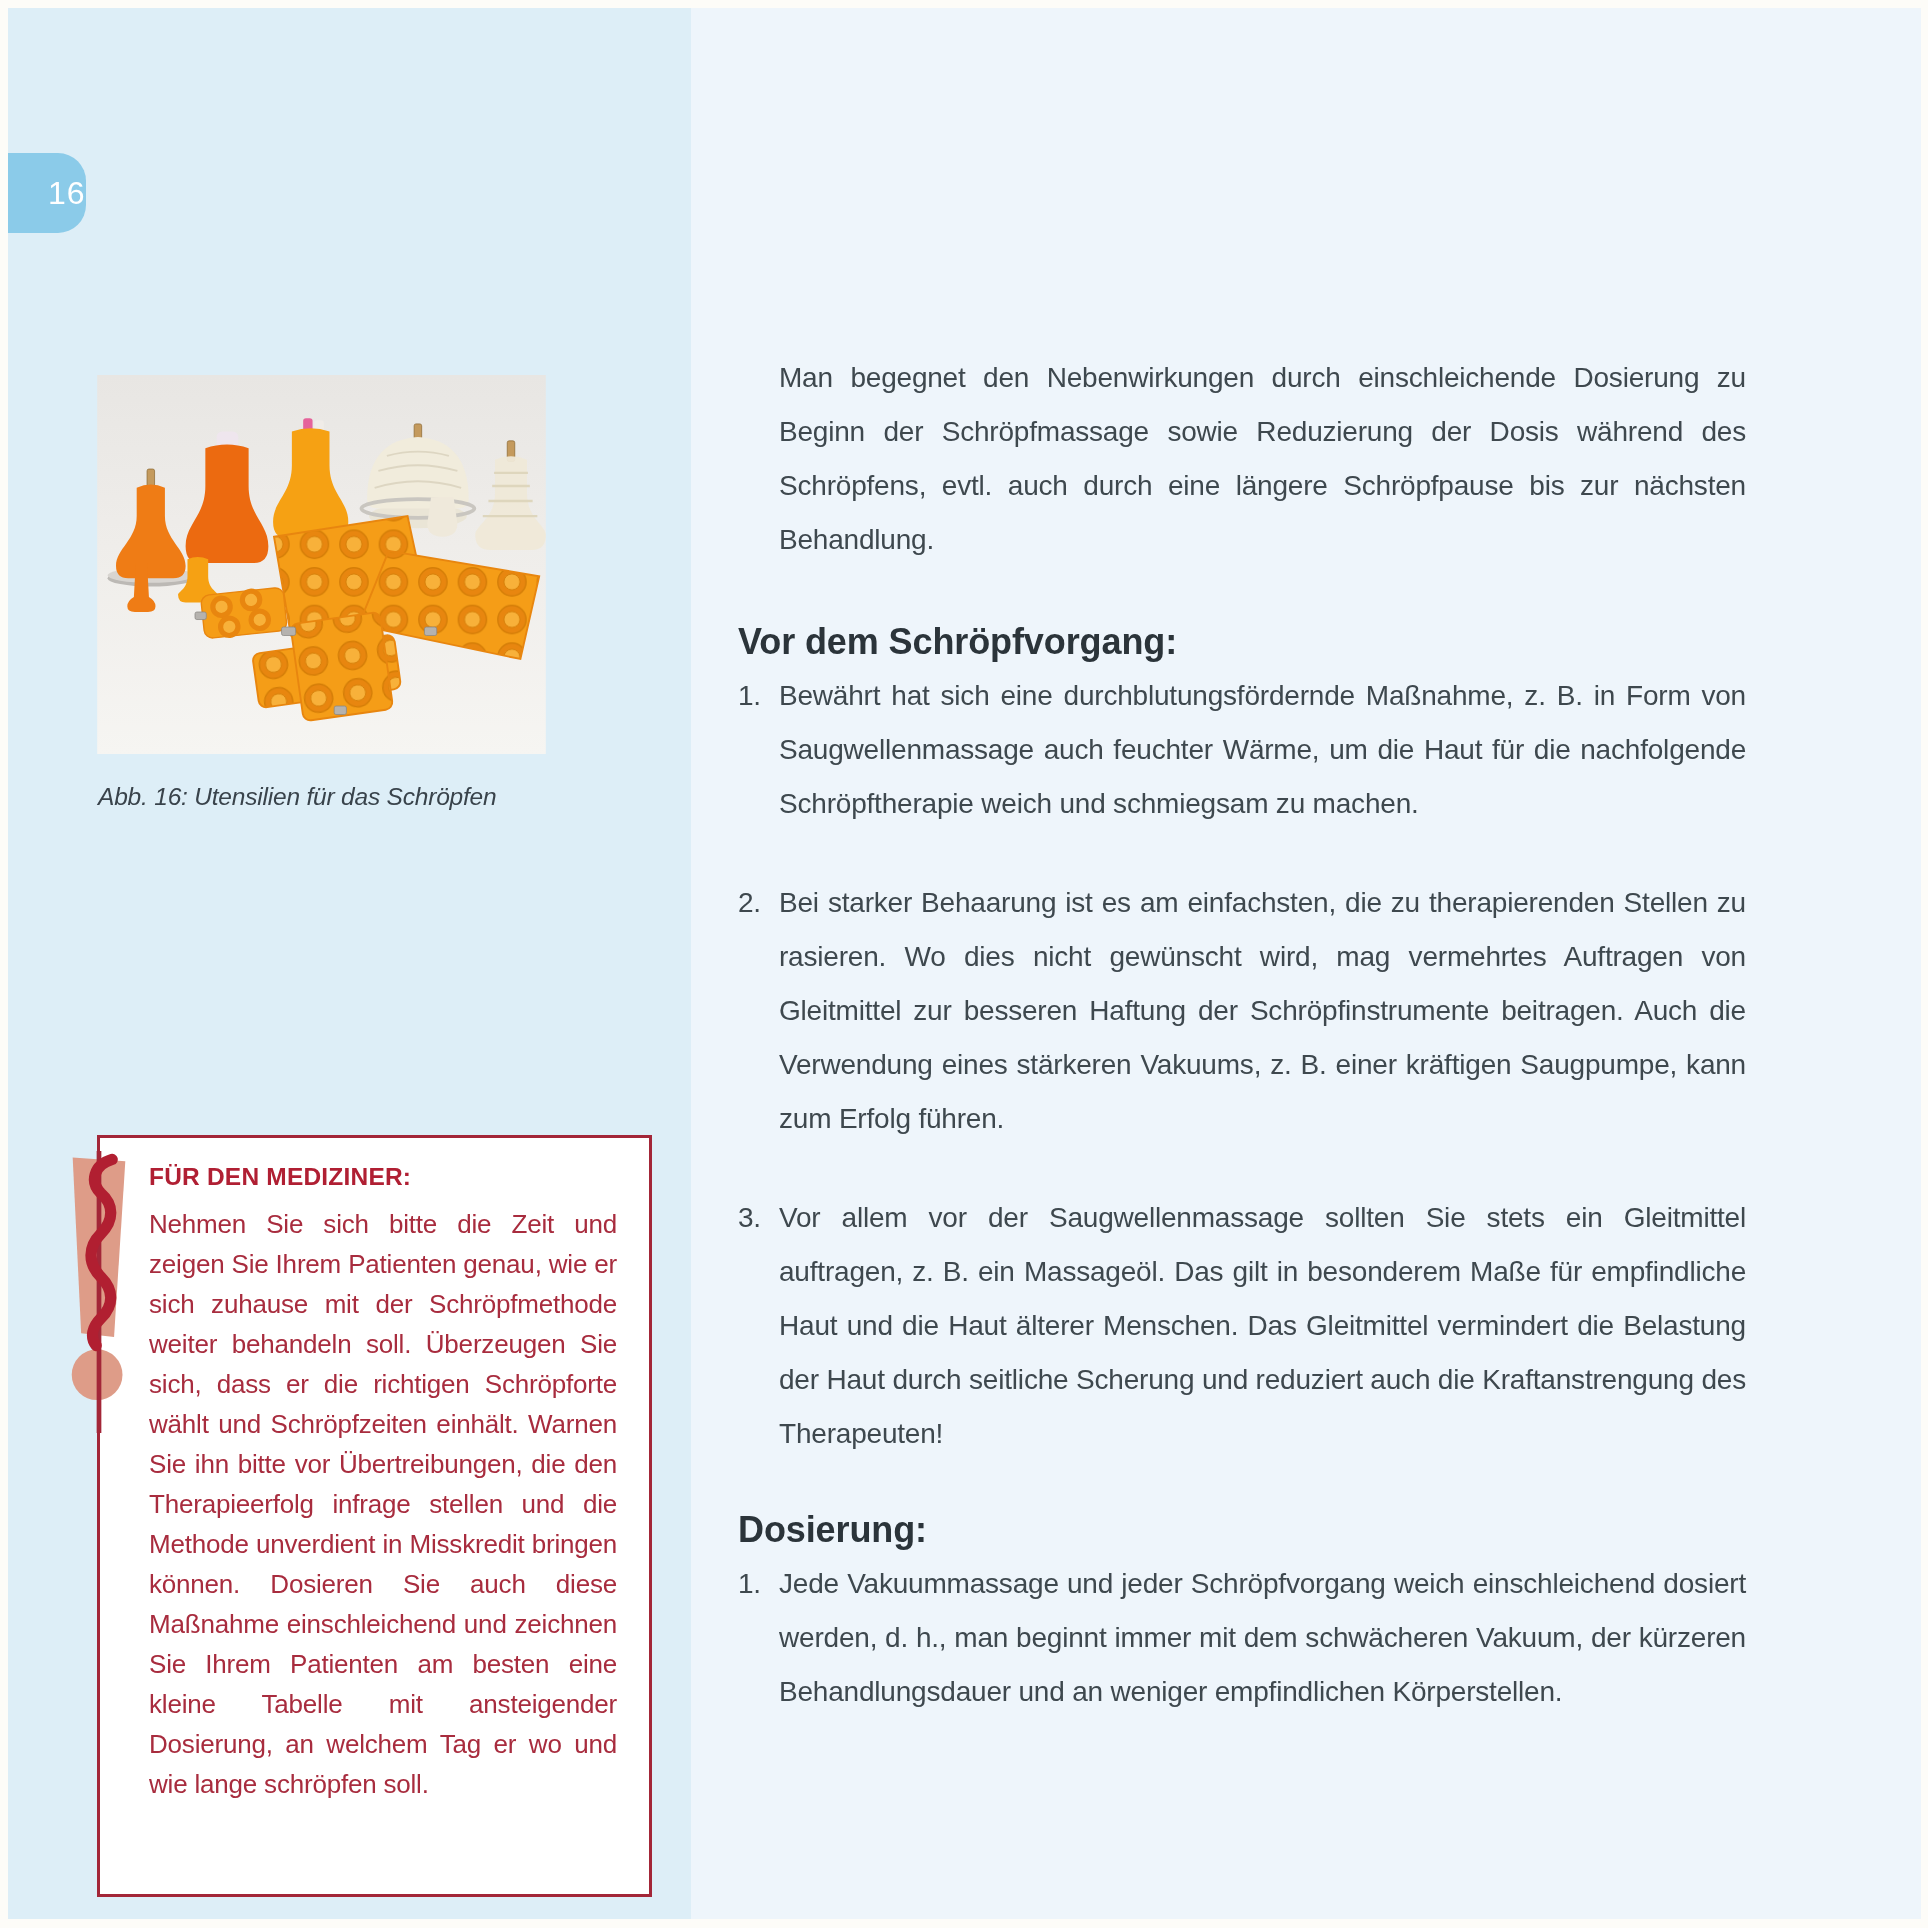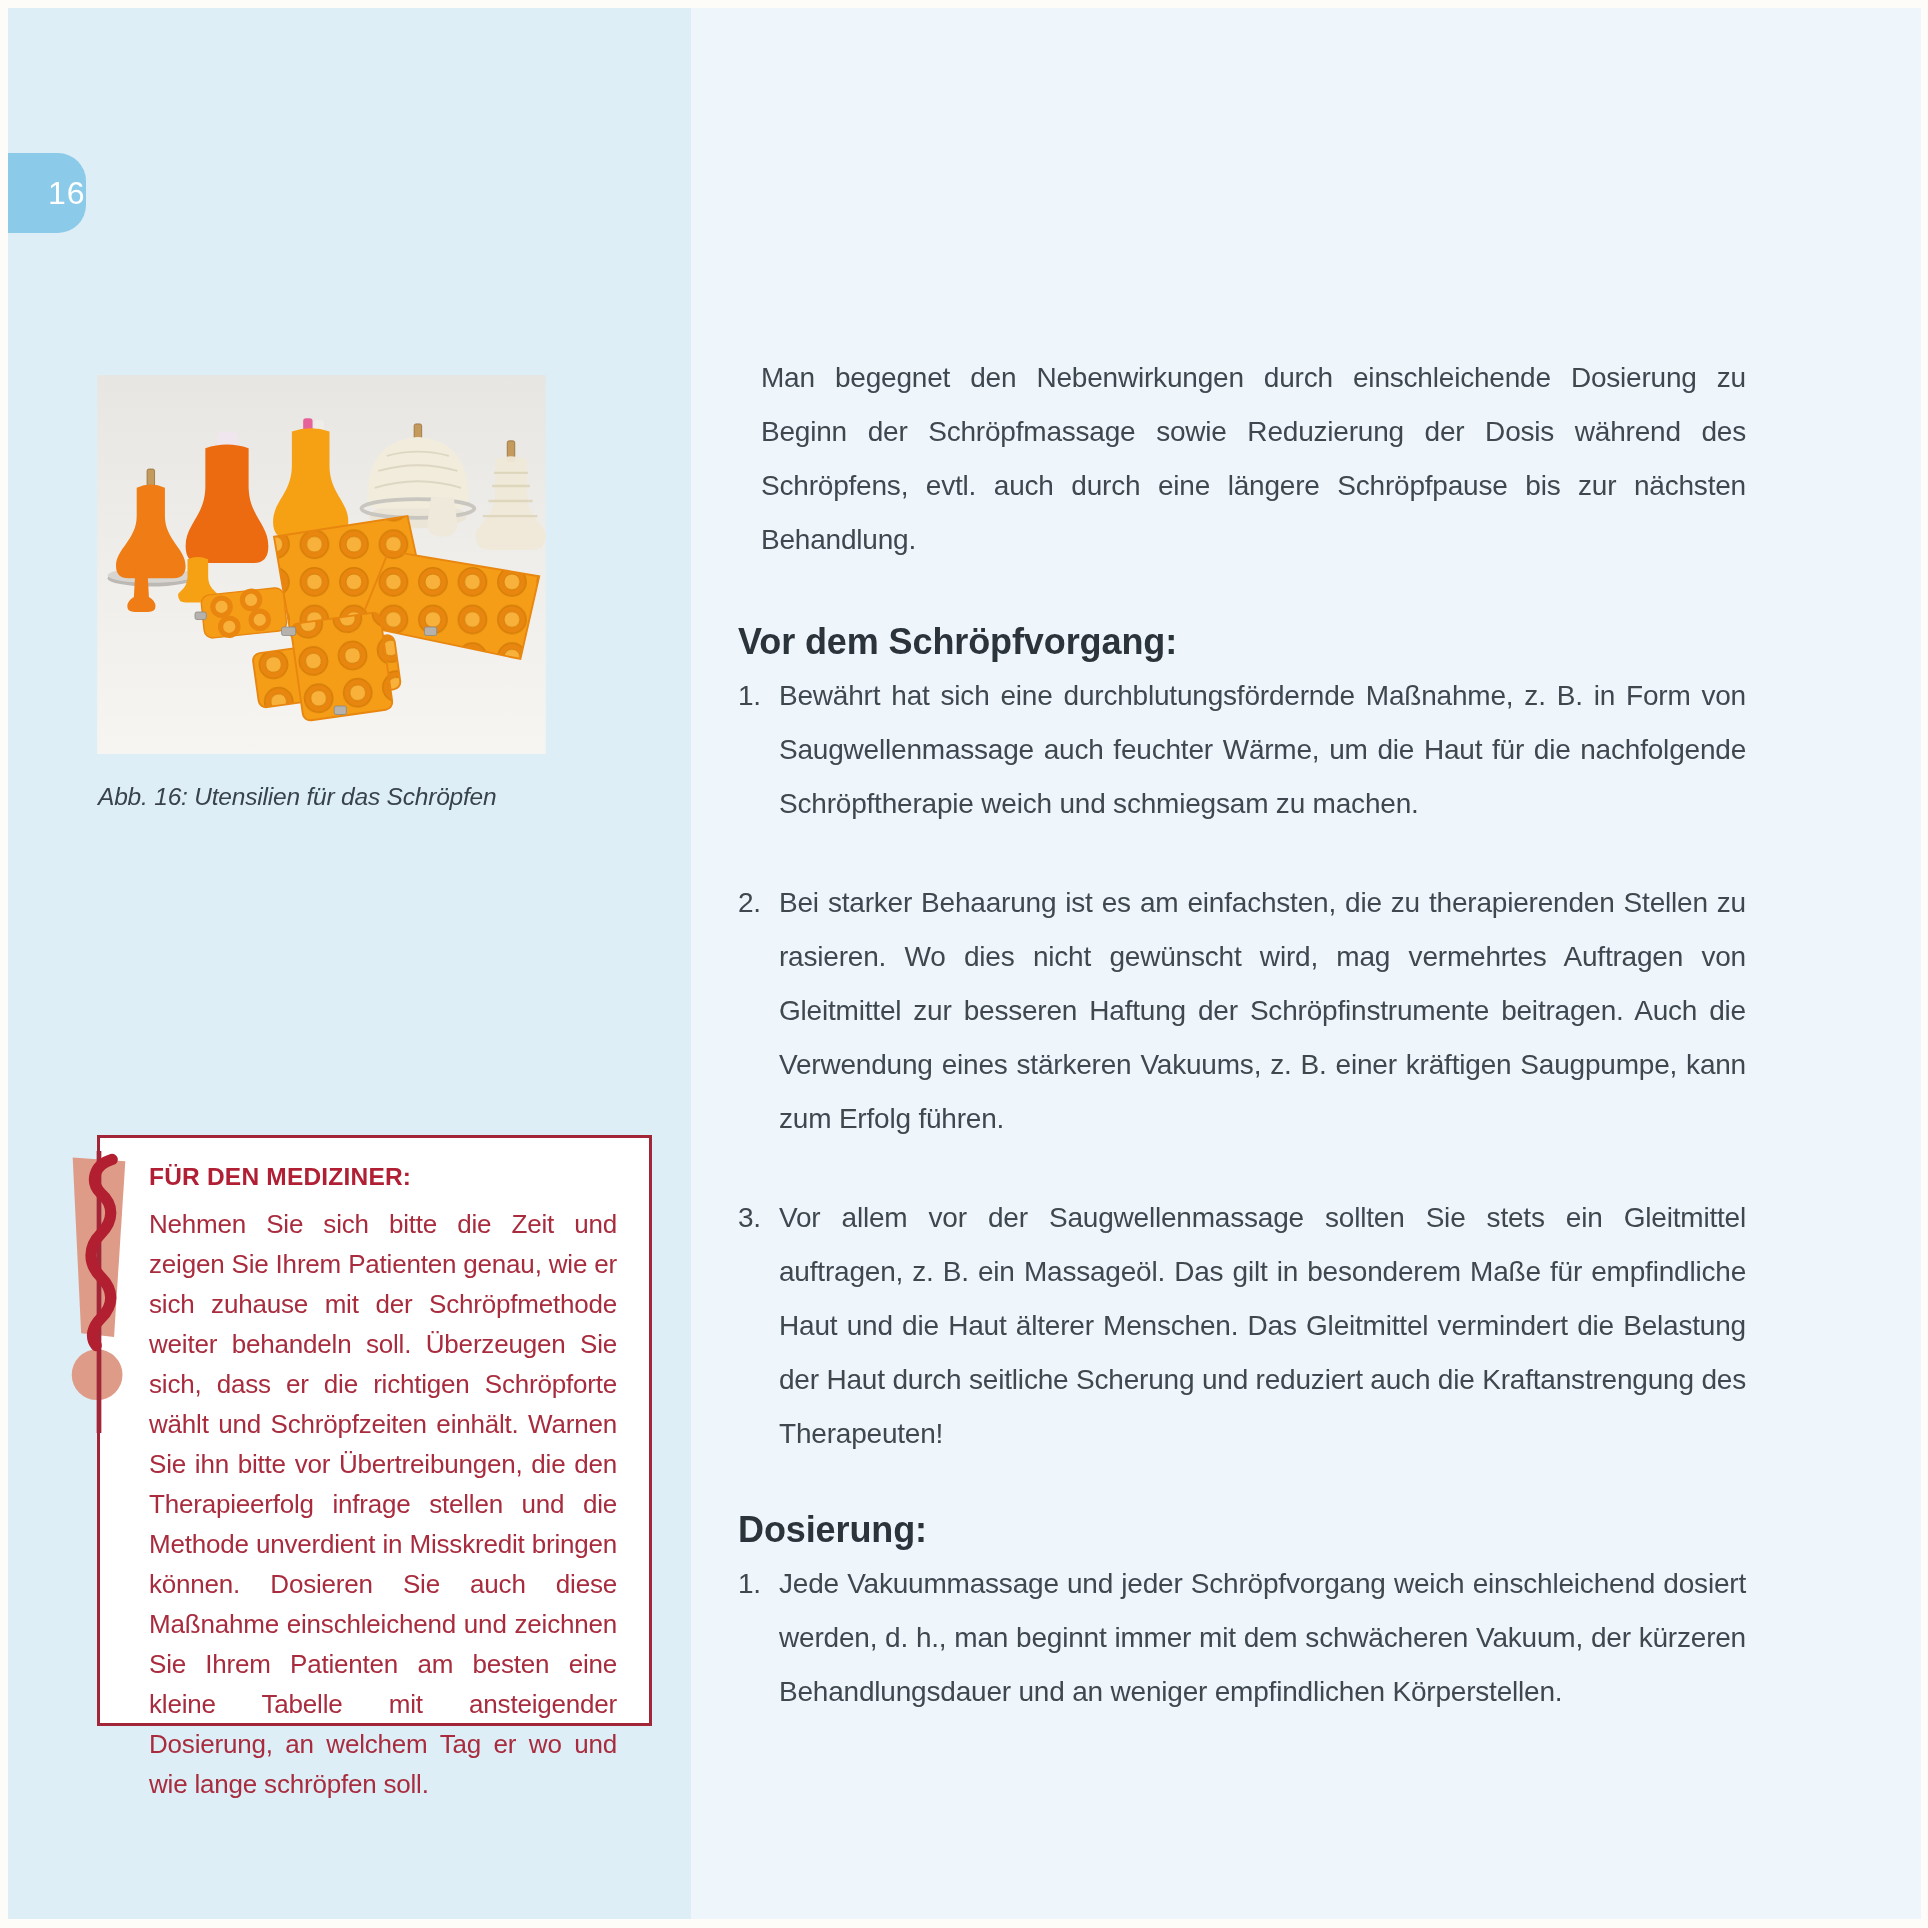--- a/index.html
+++ b/index.html
@@ -33,21 +33,21 @@
     position:absolute;left:97px;top:375px;width:449px;height:379px;
     display:block;
   }
   .figure-caption{
     position:absolute;left:98px;top:783px;width:452px;
     font-style:italic;font-size:24.5px;color:#39434b;letter-spacing:-0.2px;
   }
 
   
   .info-box{
-    position:absolute;left:97px;top:1135px;width:555px;height:591px;
+    position:absolute;left:97px;top:1135px;width:555px;height:762px;
     box-sizing:border-box;background:#ffffff;
     border:3.8px solid #a32638;
     padding:24.5px 32px 19px 49px;
   }
   .info-heading{
     color:#b01f33;font-weight:bold;font-size:24.5px;letter-spacing:0.2px;
     margin:0 0 13px 0;
   }
   .info-body{
     color:#a82c3e;font-size:26px;line-height:40px;text-align:justify;
@@ -58,21 +58,21 @@
   .asclepius{
     position:absolute;left:52px;top:1151px;width:94px;height:282px;
   }
 
   
   .main-col{
     position:absolute;left:738px;top:7.5px;width:1008px;
     color:#3e484e;font-size:28px;line-height:54px;letter-spacing:-0.2px;
   }
   .intro{
-    margin:343px 0 0 23px;text-align:justify;
+    margin:343px 0 0 41px;text-align:justify;
   }
   .sec-heading{
     font-size:36px;line-height:54px;color:#2b343a;font-weight:bold;
     margin:48px 0 0 0;letter-spacing:-0.1px;
   }
   .num-item{
     display:flex;margin:0;
   }
   .num-item .num{flex:0 0 41px;color:#3e484e;}
   .num-item .txt{flex:1;text-align:justify;}

